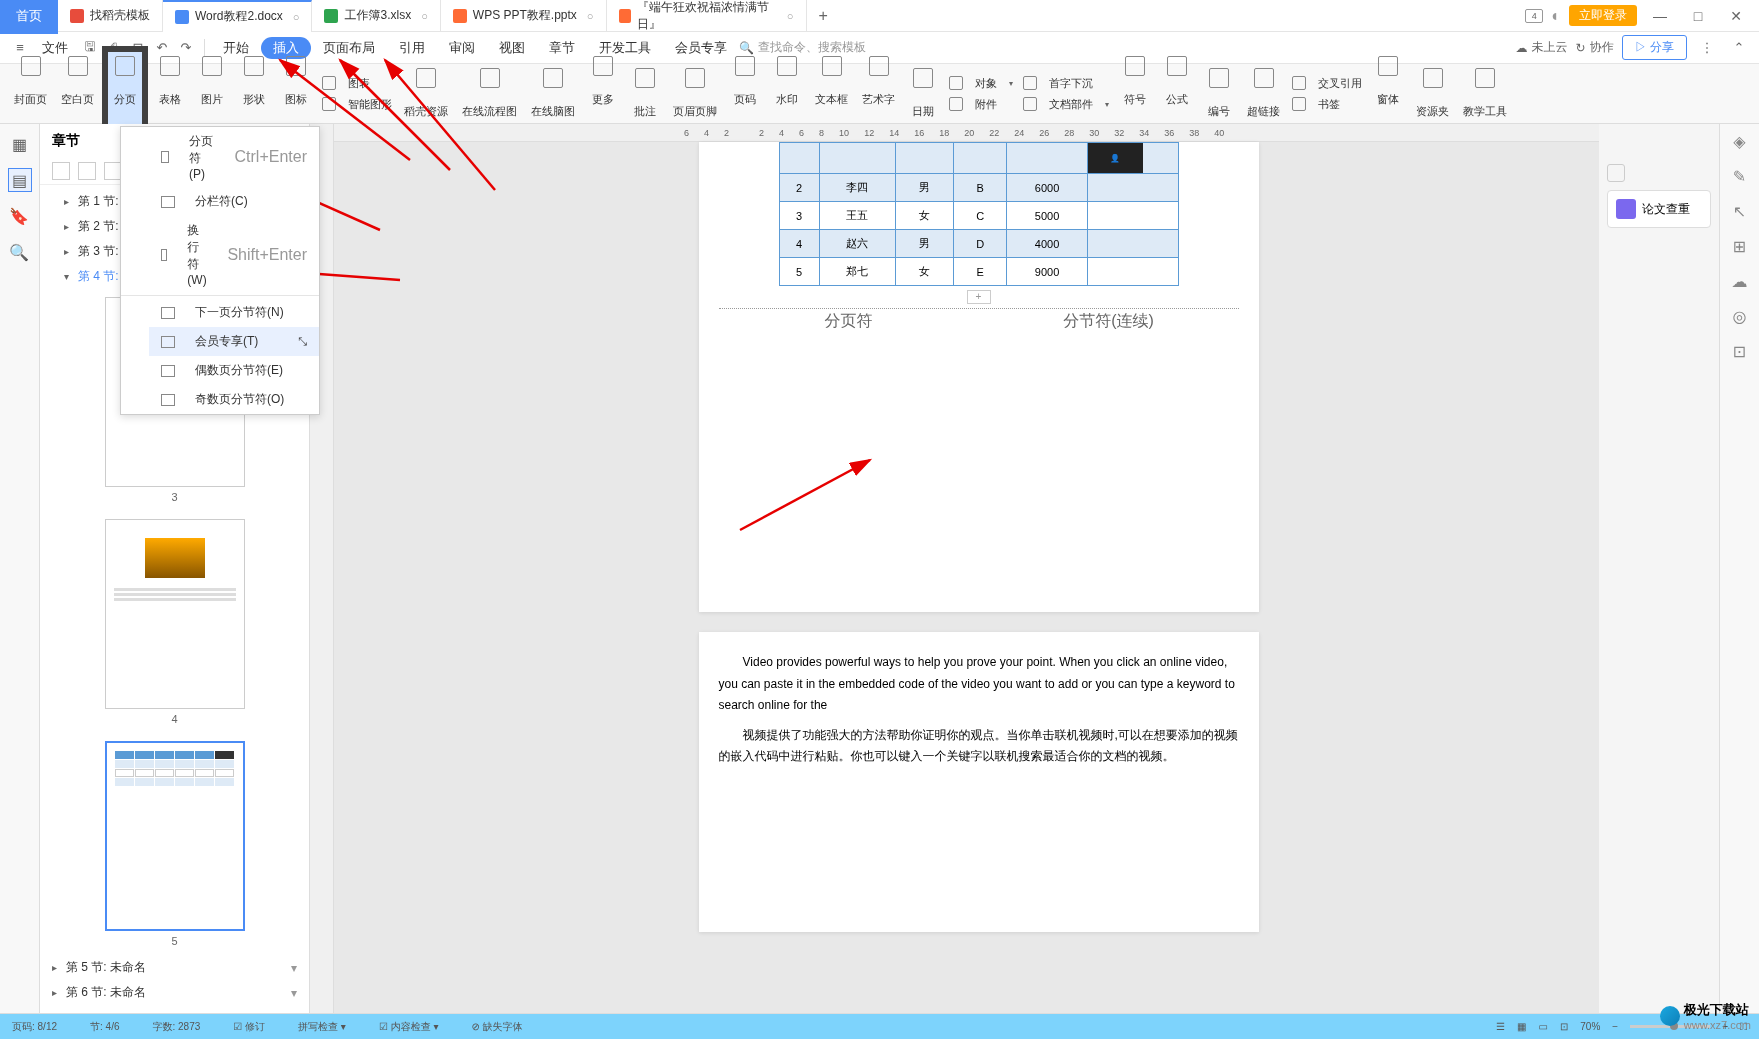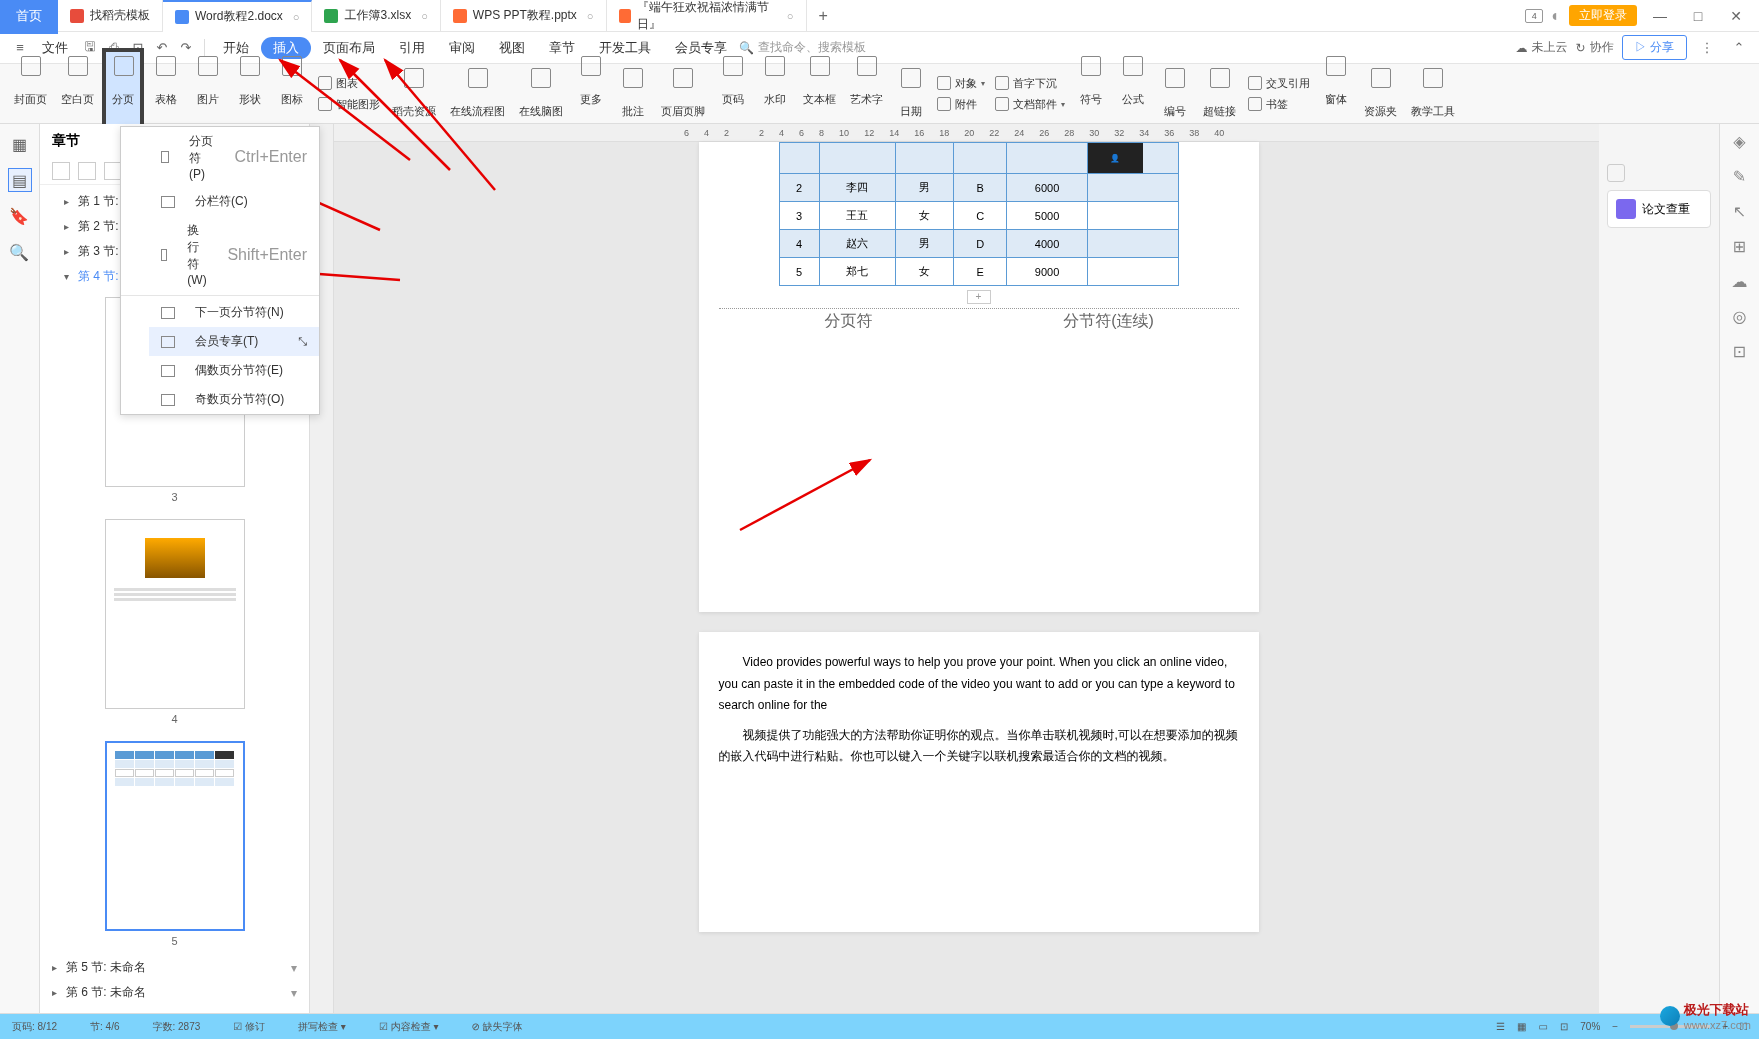--- a/index.html
+++ b/index.html
@@ -30,24 +30,24 @@
 .menu-tab { padding: 0 12px; font-size: 13px; color: #333; height: 32px; display: flex; align-items: center; }
 .menu-tab.active { background: #4a8bf5; color: #fff; border-radius: 12px; height: 22px; }
 .menubar-right { margin-left: auto; display: flex; align-items: center; gap: 8px; }
 .search-box { display: flex; align-items: center; gap: 4px; font-size: 12px; color: #999; }
 .cloud-btn { font-size: 12px; color: #666; display: flex; align-items: center; gap: 4px; }
 .share-btn { background: #fff; border: 1px solid #4a8bf5; color: #4a8bf5; padding: 3px 12px; border-radius: 3px; font-size: 12px; }
 
 
 .ribbon { height: 60px; background: #f8f8f8; display: flex; align-items: center; padding: 0 8px; border-bottom: 1px solid #ddd; gap: 2px; }
 .ribbon-item { display: flex; flex-direction: column; align-items: center; justify-content: center; padding: 4px 6px; font-size: 11px; color: #333; gap: 16px; min-width: 40px; }
-.ribbon-item.highlighted { background: #d0e4ff; border: 4px solid #404040; align-items: flex-end; }
+.ribbon-item.highlighted { background: #d0e4ff; border: 6px solid #404040; }
 .ribbon-icon { width: 20px; height: 20px; border: 1px solid #888; border-radius: 2px; }
 .ribbon-icon-sm { width: 14px; height: 14px; }
-.ribbon-small { display: flex; align-items: center; gap: 4px; font-size: 11px; color: #333; padding: 2px 4px; }
+.ribbon-small { display: flex; align-items: center; gap: 12px; font-size: 11px; color: #333; padding: 2px 4px; }
 .ribbon-stack { display: flex; flex-direction: column; gap: 2px; }
 .ribbon-label { font-size: 11px; color: #333; white-space: nowrap; }
 .dropdown-arrow { font-size: 8px; color: #666; }
 
 
 .dropdown-menu { position: absolute; top: 126px; left: 120px; width: 200px; background: #fff; border: 1px solid #ccc; box-shadow: 0 2px 8px rgba(0,0,0,0.15); z-index: 1000; }
 .dropdown-item { display: flex; align-items: center; padding: 6px 12px; font-size: 12px; color: #333; gap: 20px; margin-left: 28px; }
 .dropdown-item:hover, .dropdown-item.hover { background: #e8f0fe; }
 .dropdown-shortcut { margin-left: auto; color: #999; font-size: 16px; }
 .dropdown-sep { height: 1px; background: #e5e5e5; margin: 2px 0; }
@@ -99,21 +99,21 @@
 .statusbar { height: 26px; background: #7dd3fc; border-top: 1px solid #ddd; display: flex; align-items: center; padding: 0 12px; font-size: 10px; color: #555; gap: 33px; }
 .statusbar-right { margin-left: auto; display: flex; align-items: center; gap: 12px; }
 .zoom-slider { width: 80px; height: 3px; background: #ccc; position: relative; }
 .zoom-handle { width: 8px; height: 8px; background: #888; border-radius: 50%; position: absolute; top: -3px; left: 50%; }
 
 
 .arrow { position: absolute; pointer-events: none; z-index: 500; }
 
 
 .watermark { position: absolute; bottom: 8px; right: 8px; font-size: 13px; color: #1ba8e0; z-index: 2000; display: flex; align-items: center; gap: 4px; }
-.watermark .logo { font-weight: bold; color: #b91c1c; }
+.watermark .logo { font-weight: bold; color: #000000; }
 .watermark .url { font-size: 11px; color: #888; }
 </style>
 </head>
 <body>
 
 <div class="titlebar">
   <div class="tab-home">首页</div>
   <div class="tab">
     <span class="tab-icon template"></span>
     <span>找稻壳模板</span>

